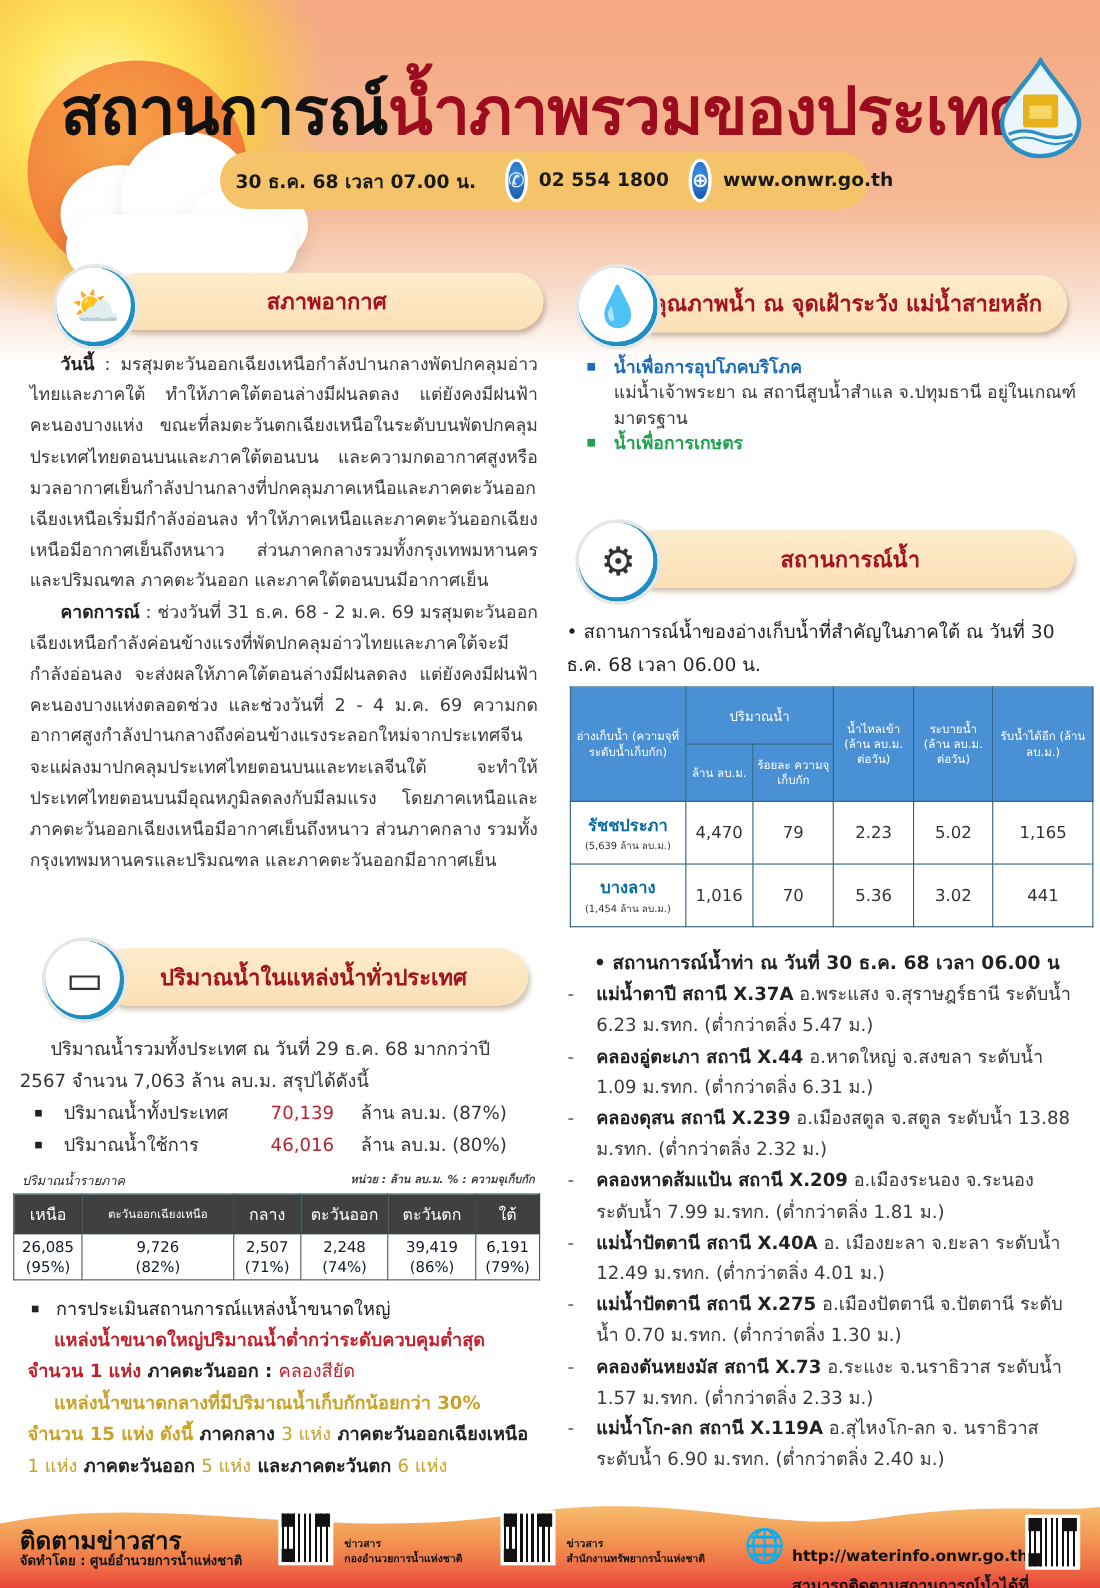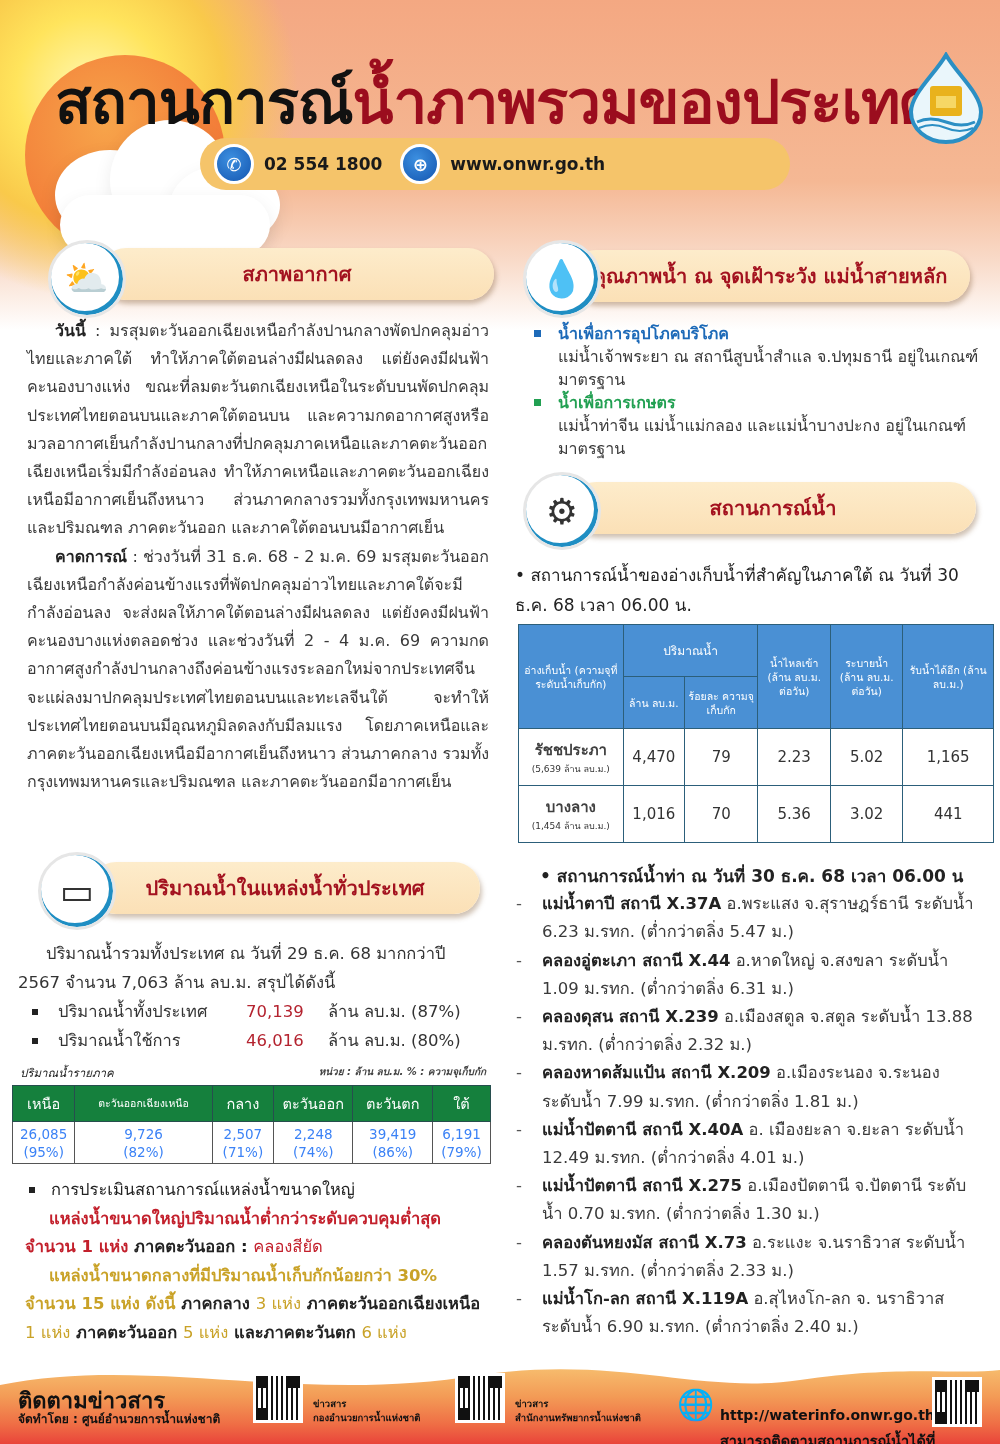--- a/index.html
+++ b/index.html
@@ -83,44 +83,44 @@
   .res-table {
     position: absolute; left: 518px; top: 624px; width: 476px; border-collapse: collapse; font-size: 15px;
   }
   .res-table th {
     background: #4a90d4; color: #fff; font-weight: normal; font-size: 10.5px; line-height: 14px;
     border: 1.5px solid #2c5f7a; padding: 2px; text-align: center;
   }
   .res-table td {
     border: 1.5px solid #2c5f7a; text-align: center; height: 57px; color: #333; background: #fff;
   }
-  .res-table td .nm { font-weight: bold; font-size: 15px; color: #404040; display: block; }
+  .res-table td .nm { font-weight: bold; font-size: 15px; color: #0369a1; display: block; }
   .res-table td .cap { font-size: 9px; display: block; color: #333; }
 
   .river { position: absolute; left: 512px; top: 862px; width: 470px; font-size: 16.5px; line-height: 28.2px; color: #3a3a3a; }
   .river .hd { font-weight: bold; color: #222; padding-left: 28px; font-size: 17px; }
   .river .it { position: relative; padding-left: 30px; }
   .river .it::before { content: "-"; position: absolute; left: 4px; top: 0; color: #555; }
   .river .it b { color: #222; }
 
   .total-intro { position: absolute; left: 18px; top: 940px; width: 470px; font-size: 16.5px; line-height: 28.5px; color: #333; }
   .total-intro p.first { text-indent: 28px; }
   .bullets2 { position: absolute; left: 32px; top: 998px; font-size: 16.5px; line-height: 28.5px; color: #333; }
   .bullets2 .row { display: flex; }
   .bullets2 .row .sq { width: 26px; position: relative; }
   .bullets2 .row .sq::before { content: ""; position: absolute; left: 0; top: 11px; width: 6px; height: 6px; background: #222; }
   .bullets2 .row .lbl { width: 188px; }
   .bullets2 .row .val { width: 82px; color: #b4232f; }
 
   .reg-caption { position: absolute; left: 20px; top: 1064px; width: 466px; font-size: 11.5px; color: #222; display: flex; justify-content: space-between; font-style: italic; }
   .reg-caption .unit { font-size: 10px; font-weight: bold; color: #444; }
   .reg-table { position: absolute; left: 12px; top: 1085px; width: 479px; border-collapse: collapse; }
-  .reg-table th { background: #15803d; color: #fff; font-weight: normal; font-size: 14.5px; height: 36px; border: 1.5px solid #274e4e; text-align: center; }
+  .reg-table th { background: #404040; color: #fff; font-weight: normal; font-size: 14.5px; height: 36px; border: 1.5px solid #274e4e; text-align: center; }
   .reg-table th.small { font-size: 10.5px; }
-  .reg-table td { border: 1.5px solid #555; text-align: center; font-size: 13.5px; line-height: 18px; height: 42px; color: #3b82f6; }
+  .reg-table td { border: 1.5px solid #555; text-align: center; font-size: 13.5px; line-height: 18px; height: 42px; color: #0f172a; }
 
   .assess { position: absolute; left: 25px; top: 1176px; width: 470px; font-size: 16.5px; line-height: 28.5px; color: #222; }
   .assess .hd { position: relative; padding-left: 26px; }
   .assess .hd::before { content: ""; position: absolute; left: 4px; top: 11px; width: 6px; height: 6px; background: #222; }
   .assess .red { color: #c3202c; font-weight: bold; }
   .assess .red-l { color: #c3202c; }
   .assess .gold { color: #c9a227; font-weight: bold; }
   .assess .gold-l { color: #c9a227; }
   .assess .ind { padding-left: 24px; }
 
@@ -168,20 +168,21 @@
   <svg width="82" height="92" viewBox="0 0 82 92">
     <path d="M41 3 C 30 22, 6 42, 6 60 A 35 30 0 0 0 76 60 C 76 42, 52 22, 41 3 Z" fill="#eaf6fb" stroke="#2b8fc4" stroke-width="4"></path>
     <rect x="25" y="34" width="32" height="30" rx="3" fill="#e9b21c"></rect>
     <rect x="31" y="44" width="20" height="12" fill="#f6d765"></rect>
     <path d="M12 70 Q 25 64 41 70 T 70 70" stroke="#2b8fc4" stroke-width="3" fill="none"></path>
     <path d="M14 76 Q 27 70 41 76 T 68 76" stroke="#2b8fc4" stroke-width="2" fill="none"></path>
   </svg>
 </div>
 
 <div class="info-pill">
+  <span class="date">30 ธ.ค. 68  เวลา 07.00 น.</span>
   <span class="ic">✆</span>
   <span class="phone">02 554 1800</span>
   <span class="ic">⊕</span>
   <span>www.onwr.go.th</span>
 </div>
 
 <div class="sec-head" style="left:100px; top:248px; width:394px;">
   <span>สภาพอากาศ</span>
 </div>
 <div class="sec-icon" style="left:48px; top:240px;">⛅</div>
@@ -196,21 +197,20 @@
 </div>
 <div class="sec-icon" style="left:523px; top:240px;">💧</div>
 
 <div class="wq">
   <div class="item">
     <div class="h-blue">น้ำเพื่อการอุปโภคบริโภค</div>
     <div>แม่น้ำเจ้าพระยา ณ สถานีสูบน้ำสำแล จ.ปทุมธานี อยู่ในเกณฑ์มาตรฐาน</div>
   </div>
   <div class="item green">
     <div class="h-green">น้ำเพื่อการเกษตร</div>
-    <div>แม่น้ำท่าจีน แม่น้ำแม่กลอง และแม่น้ำบางปะกง อยู่ในเกณฑ์มาตรฐาน</div>
   </div>
 </div>
 
 <div class="sec-head" style="left:570px; top:482px; width:406px;">
   <span>สถานการณ์น้ำ</span>
 </div>
 <div class="sec-icon" style="left:523px; top:472px;">⚙</div>
 
 <div class="res-intro">• สถานการณ์น้ำของอ่างเก็บน้ำที่สำคัญในภาคใต้ ณ วันที่ 30 ธ.ค. 68 เวลา 06.00 น.</div>
 

